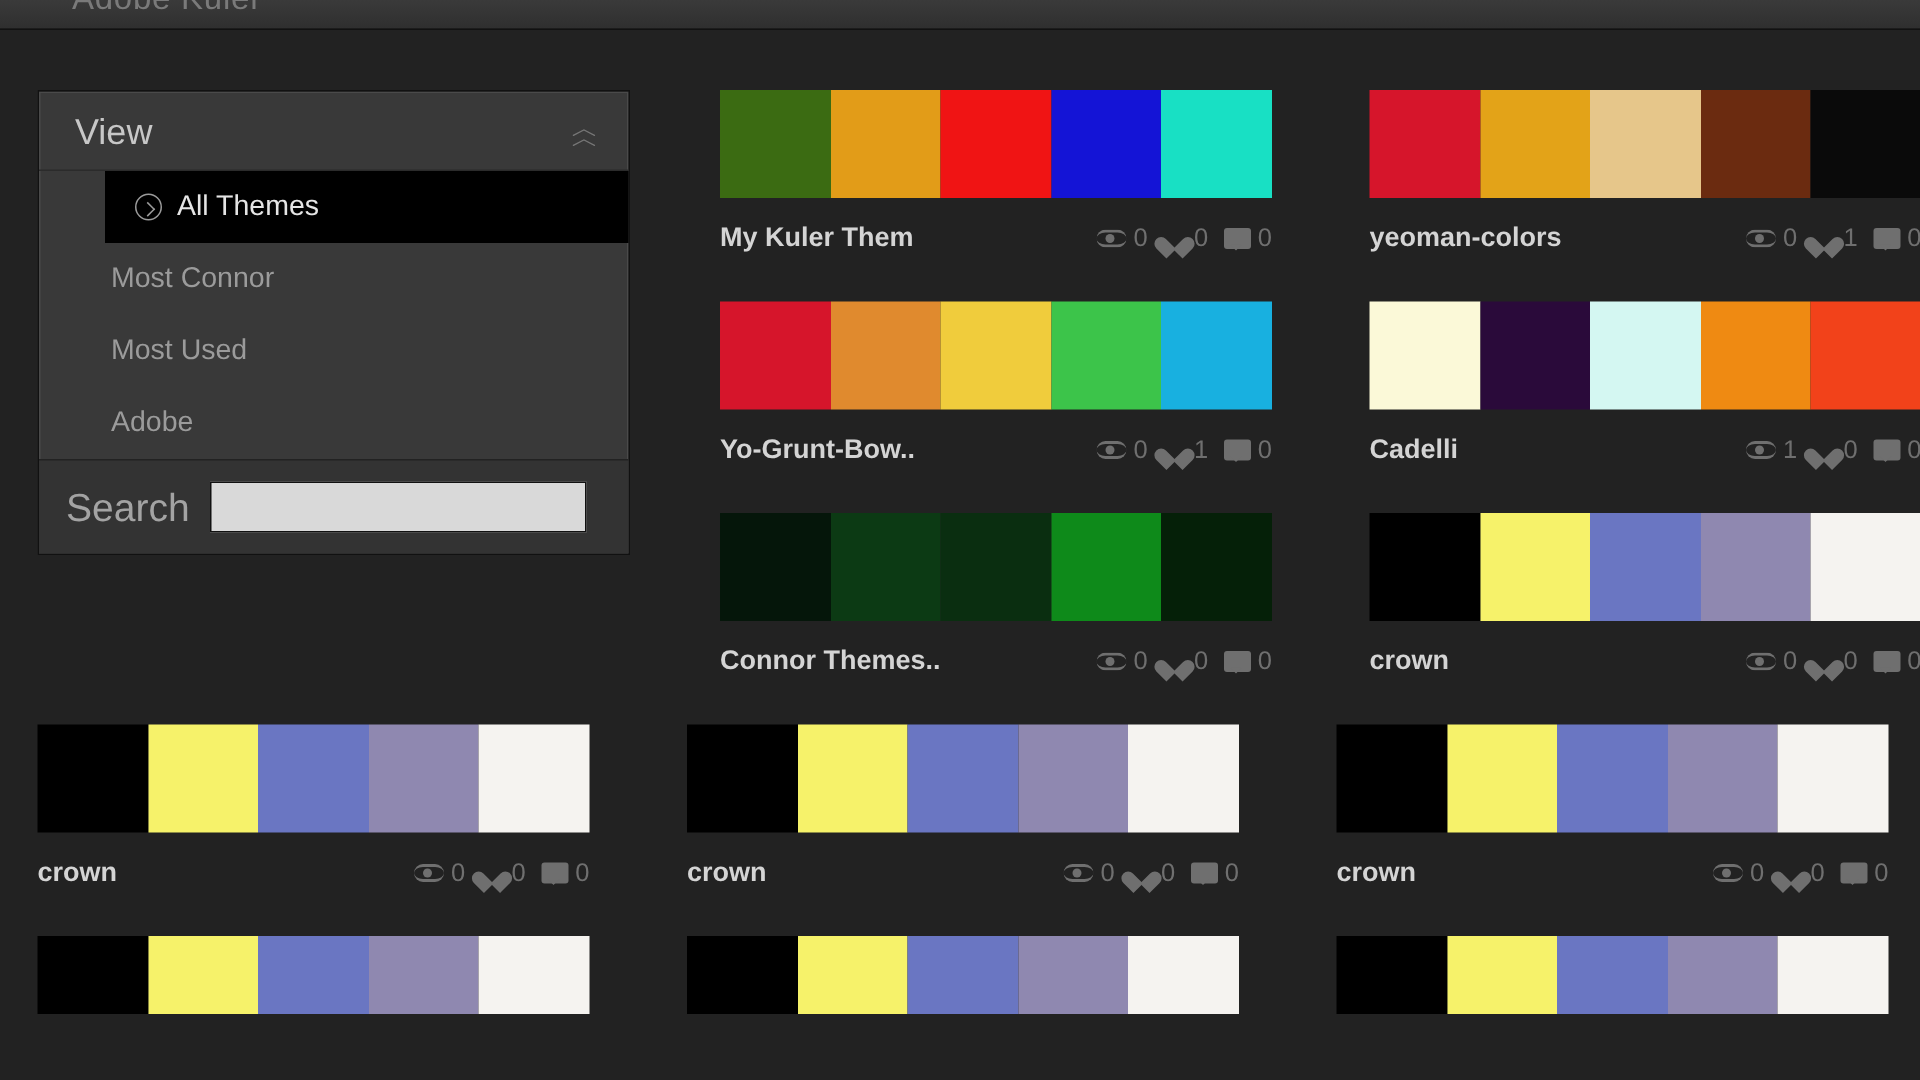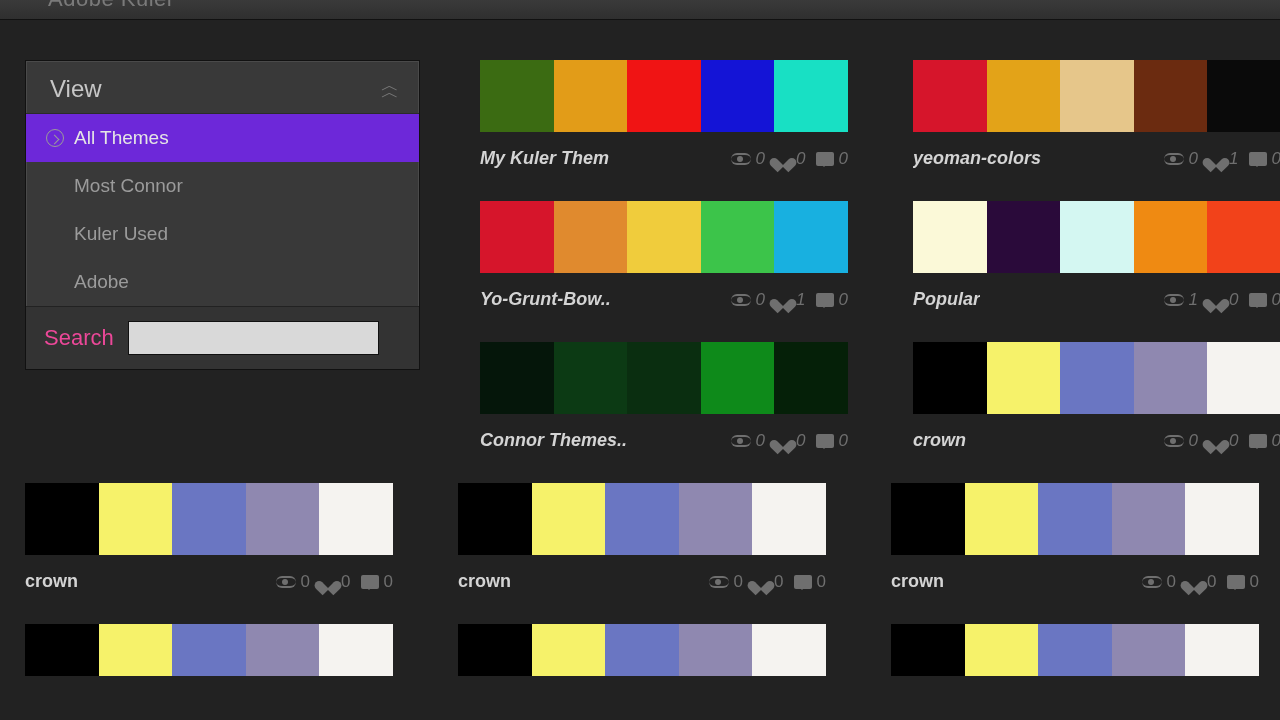--- a/index.html
+++ b/index.html
@@ -61,22 +61,23 @@
   }
   .nav-list { list-style: none; }
   .nav-item {
     padding: 13px 20px 13px 48px;
     font-size: 19px;
     color: #9b9b9b;
     position: relative;
     cursor: pointer;
   }
   .nav-item.active {
-    background: #6d28d9;
+    background: #000000;
     color: #e5e5e5;
+    margin-left: 44px;
   }
   .nav-item.active::before {
     content: "";
     position: absolute;
     left: 20px;
     top: 50%;
     transform: translateY(-50%);
     width: 16px; height: 16px;
     border: 1.5px solid #9b9b9b;
     border-radius: 50%;
@@ -92,22 +93,22 @@
   }
   .search-row {
     display: flex;
     align-items: center;
     gap: 14px;
     padding: 14px 18px;
     background: #333333;
     border-top: 1px solid #222;
   }
   .search-label {
-    font-size: 22px;
-    color: #ec4899;
+    font-size: 26px;
+    color: #a3a3a3;
     font-weight: 300;
   }
   .search-input {
     flex: 1;
     height: 34px;
     background: #d9d9d9;
     border: 1px solid #111;
     padding: 0 10px 0 32px;
     font-size: 16px;
     position: relative;
@@ -129,21 +130,21 @@
   }
   .search-icon::after {
     content: "";
     position: absolute;
     width: 6px; height: 2px;
     background: #555;
     left: 10px; top: 11px;
     transform: rotate(45deg);
   }
   
-  .grid-wrap { flex: 1; font-style: italic; }
+  .grid-wrap { flex: 1; }
   .grid {
     display: grid;
     grid-template-columns: repeat(2, 368px);
     column-gap: 65px;
     row-gap: 32px;
   }
   .theme { width: 368px; }
   .swatches {
     height: 72px;
     display: flex;
@@ -239,21 +240,21 @@
       <div class="panel-header">
         <span>View</span>
         <span class="chevrons">
           <span>︿</span>
             <span style="margin-top:-4px">︿</span>
         </span>
       </div>
       <ul class="nav-list" id="nav-list">
           <li class="nav-item active">All Themes</li>
           <li class="nav-item">Most Connor</li>
-          <li class="nav-item">Kuler Used</li>
+          <li class="nav-item">Most Used</li>
           <li class="nav-item">Adobe</li>
         </ul>
       <div class="search-row">
         <span class="search-label">Search</span>
         <div class="search-wrap">
           <span class="search-icon"></span>
           <input class="search-input" type="text" placeholder="" style="">
         </div>
       </div>
     </div>
@@ -341,21 +342,21 @@
         </div>
         <div class="theme">
           <div class="swatches">
             <div class="swatch" style="background: rgb(251, 249, 216);"></div>
             <div class="swatch" style="background: rgb(42, 10, 58);"></div>
             <div class="swatch" style="background: rgb(212, 247, 242);"></div>
             <div class="swatch" style="background: rgb(239, 138, 18);"></div>
             <div class="swatch" style="background: rgb(242, 66, 26);"></div>
           </div>
           <div class="meta">
-            <div class="theme-name">Popular</div>
+            <div class="theme-name">Cadelli</div>
             <div class="stats">
               <span class="stat">
                 <span class="icon eye"></span>
                 <span>1</span>
               </span>
               <span class="stat">
                 <span class="icon heart"></span>
                 <span>0</span>
               </span>
               <span class="stat">

